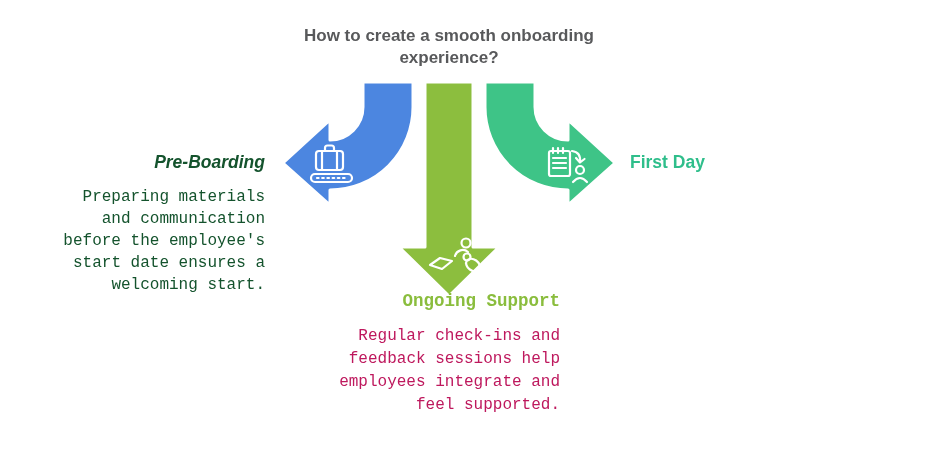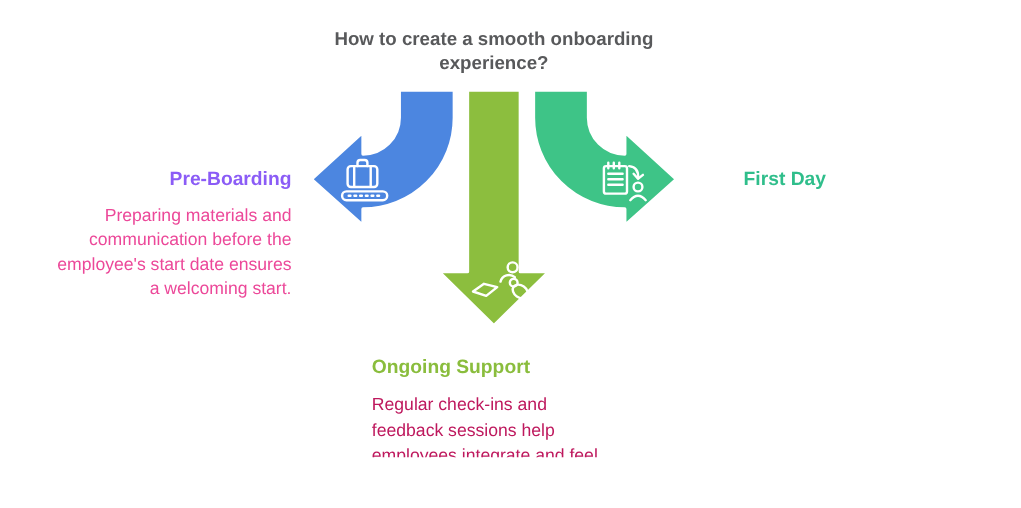--- a/index.html
+++ b/index.html
@@ -35,27 +35,27 @@
     font-weight:bold;
     line-height:24px;
     margin:0 0 12px 0;
   }
   .block .desc{
     font-size:16px;
     line-height:22px;
     margin:0;
   }
   .block-left{left:50px;top:150px;width:215px;text-align:right;}
-  .block-right{left:630px;top:150px;width:240px;text-align:left;margin-left:46px;}
-  .block-bottom{left:338px;top:321px;width:222px;text-align:left;}
+  .block-right{left:630px;top:150px;width:240px;text-align:left;}
+  .block-bottom{left:338px;top:289px;width:222px;text-align:right;font-family:Liberation Mono, monospace;}
   .block-bottom .desc{line-height:23px;}
-  .label-blue{color:#8b5cf6;}
+  .label-blue{color:#14532d;font-style:italic;}
   .label-green{color:#8ABD3D;}
   .label-teal{color:#2FBE8B;}
-  .desc-blue{color:#ec4899;}
+  .desc-blue{color:#14532d;font-family:Liberation Mono, monospace;}
   .desc-green{color:#be185d;}
   .desc-teal{color:#41584F;}
 </style>
 </head>
 <body>
 
 <div class="canvas">
 
   <h1 class="title">How to create a smooth onboarding experience?</h1>
 

